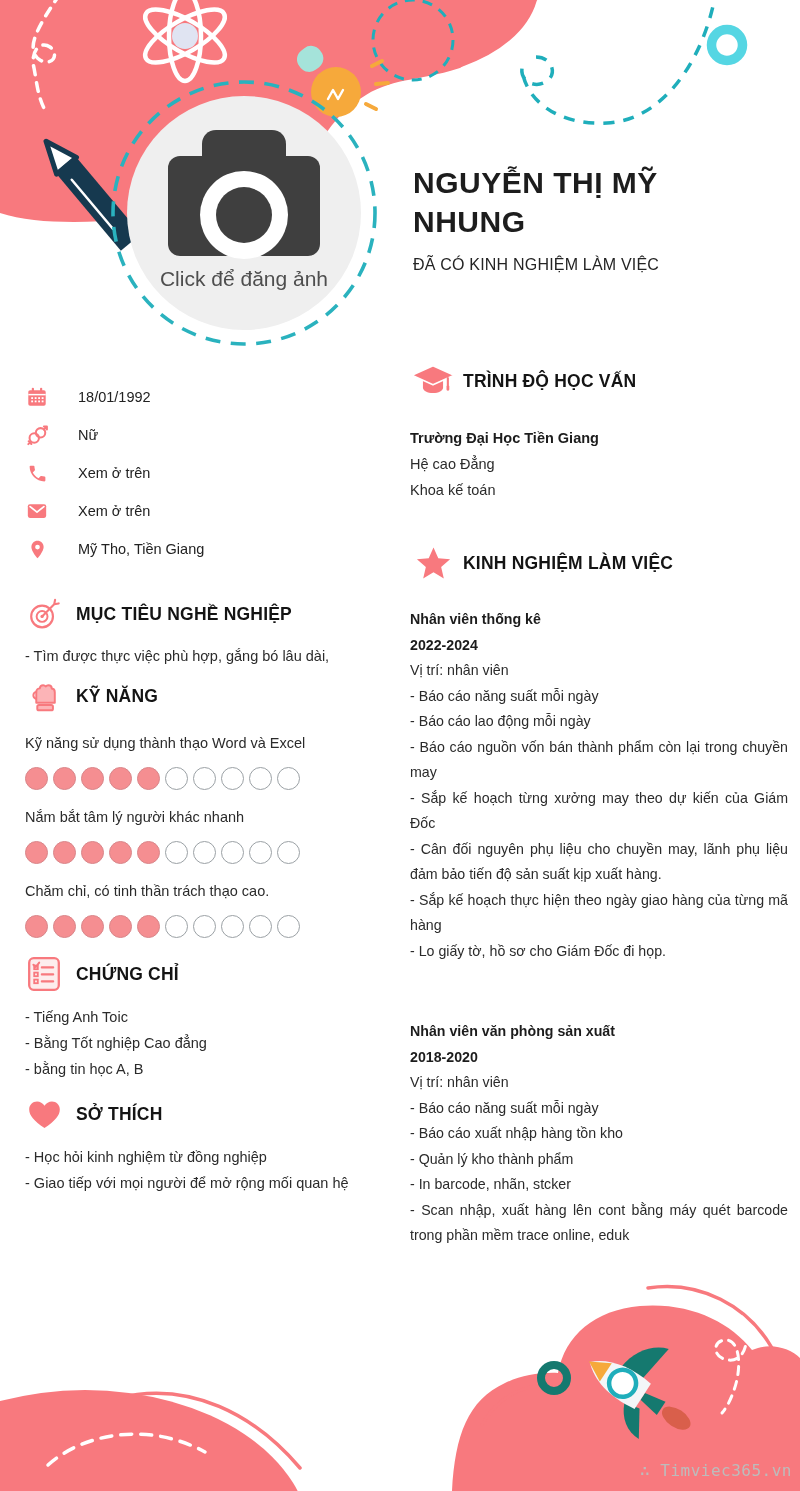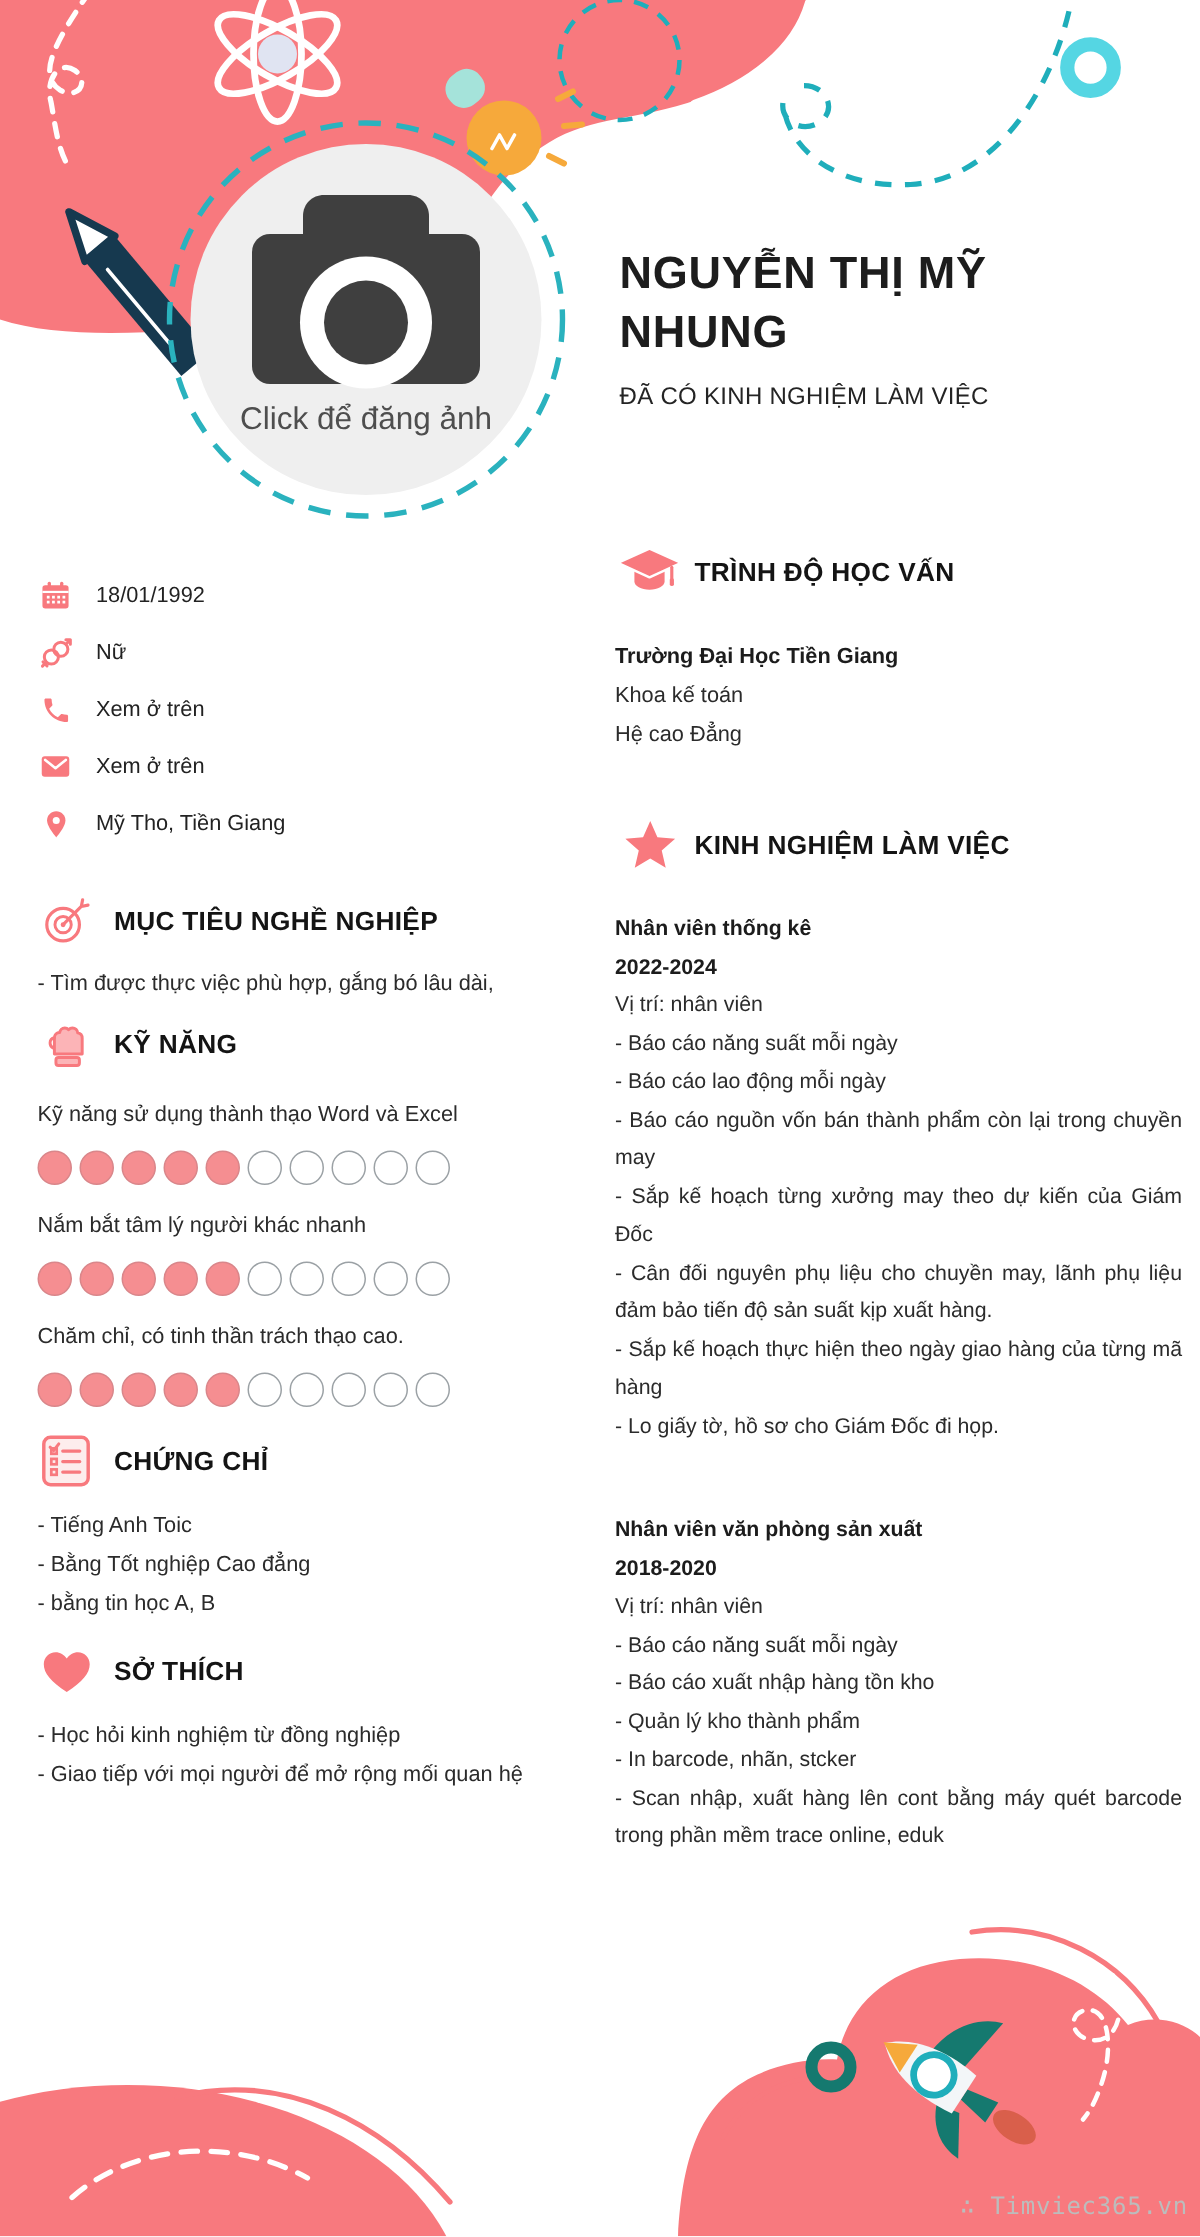--- a/index.html
+++ b/index.html
@@ -12,21 +12,21 @@
   .photo-label{font-family:"Liberation Sans","DejaVu Sans",sans-serif;font-size:21px;font-weight:500;fill:#4e4e4e}
 
   .header-text{position:absolute;left:413px;top:163px;width:380px;}
   .header-text h1{margin:0;width:290px;font-size:30px;line-height:39px;letter-spacing:.5px;
                   color:var(--ink,#1d1d1d);font-weight:700;}
   .tagline{margin-top:15px;font-size:16px;letter-spacing:.2px;color:#242424;}
 
   .col-left{position:absolute;left:25px;top:378px;width:362px;}
   .col-right{position:absolute;left:410px;top:361px;width:378px;}
 
-  .info-row{height:38px;display:flex;align-items:center;gap:15px;}
+  .info-row{height:38px;display:flex;align-items:center;gap:29px;}
   .info-ic{width:24px;display:flex;justify-content:center;flex:none;}
   .info-tx{font-size:14.5px;color:#222;}
 
   .sec-head{display:flex;align-items:center;}
   .sec-head .ic{width:38px;margin-right:13px;display:flex;justify-content:center;align-items:center;height:40px;flex:none;}
   .sec-head h2{margin:0;font-size:17.5px;letter-spacing:.2px;color:#141414;font-weight:700;}
   .col-right .sec-head .ic{width:46px;margin-right:7px;}
 
   .sec-body{margin-top:10px;font-size:14.5px;color:#2b2b2b;}
   .line{line-height:26px;}
@@ -37,21 +37,21 @@
   .dot{width:23px;height:23px;border-radius:50%;box-sizing:border-box;
        background:#fff;border:1.6px solid var(--dot-empty,#9BA1A5);}
   .dot.f{background:var(--salmon-soft,#F58E91);border-color:#D9868A;}
 
   .mt-obj{margin-top:26px}.mt-skill{margin-top:8px}.mt-cert{margin-top:16px}.mt-hob{margin-top:12px}
   .mt-edu-body{margin-top:24px}.mt-exp{margin-top:40px}
 
   .edu-school{font-weight:700;line-height:26px;font-size:14.5px;color:#1c1c1c;}
   #jobs{margin-top:0;}
   .job{margin-top:24px;font-size:14.2px;color:#2b2b2b;}
-  .job + .job{margin-top:44px;}
+  .job + .job{margin-top:55px;}
   .job-title{font-weight:700;line-height:25.5px;color:#1c1c1c;}
   .job-line{line-height:25.5px;}
   .just{text-align:justify;}
 
   .watermark{position:absolute;right:8px;top:1461px;font-family:"DejaVu Sans Mono","Liberation Mono",monospace;
              font-size:16px;letter-spacing:.5px;color:var(--watermark,#BCBCBC);}
 </style>
 </head>
 <body>
 
@@ -286,22 +286,22 @@
           <polygon points="24,2.5 46,12.5 24,22.5 2,12.5" fill="var(--salmon,#F8797E)" stroke="#fff" stroke-width="1.7" stroke-linejoin="round"></polygon>
           <path d="M39.5,15.5 v7.5" stroke="var(--salmon,#F8797E)" stroke-width="2.2" stroke-linecap="round" fill="none"></path>
           <rect x="38.1" y="23" width="2.9" height="5.6" rx="1.2" fill="var(--salmon,#F8797E)"></rect>
         </svg>
       </span>
       <h2>TRÌNH ĐỘ HỌC VẤN</h2>
     </div>
     <div class="sec-body mt-edu-body">
       <div class="edu-school">Trường Đại Học Tiền Giang</div>
       <div id="edu-lines">
+          <div class="line">Hệ cao Đẳng</div>
           <div class="line">Khoa kế toán</div>
-          <div class="line">Hệ cao Đẳng</div>
         </div>
     </div>
 
     <div class="sec-head mt-exp">
       <span class="ic">
         <svg viewBox="0 0 40 38" width="37" height="35">
           <polygon points="20,1.5 25.2,13.2 38,14.3 28.3,22.8 31.2,35.3 20,28.6 8.8,35.3 11.7,22.8 2,14.3 14.8,13.2" fill="var(--salmon,#F8797E)"></polygon>
         </svg>
       </span>
       <h2>KINH NGHIỆM LÀM VIỆC</h2>

